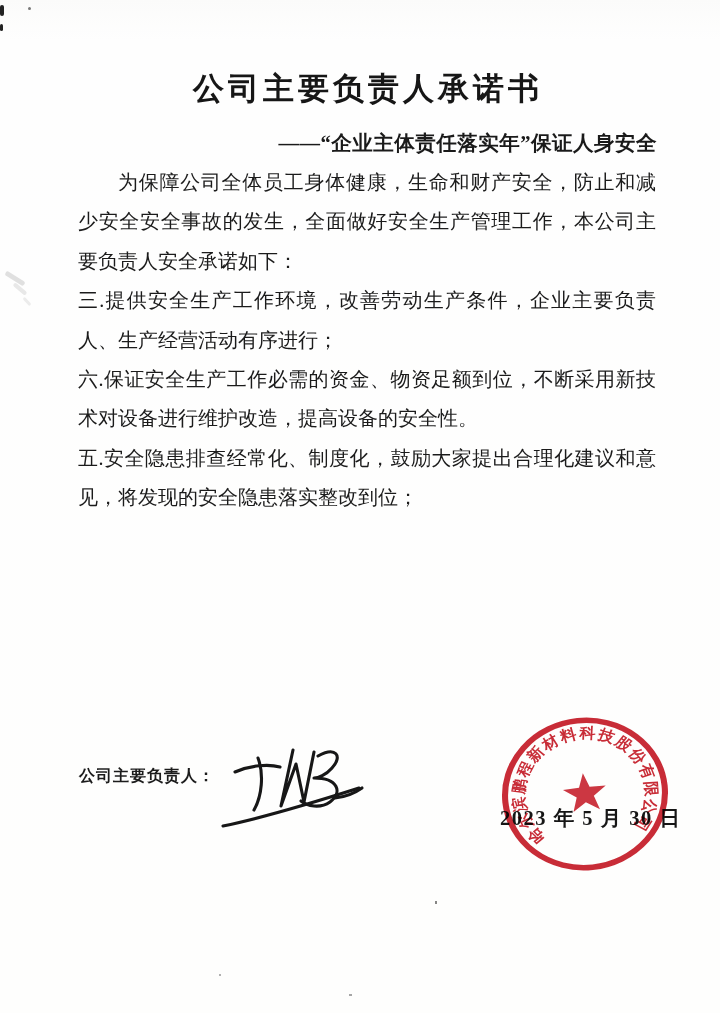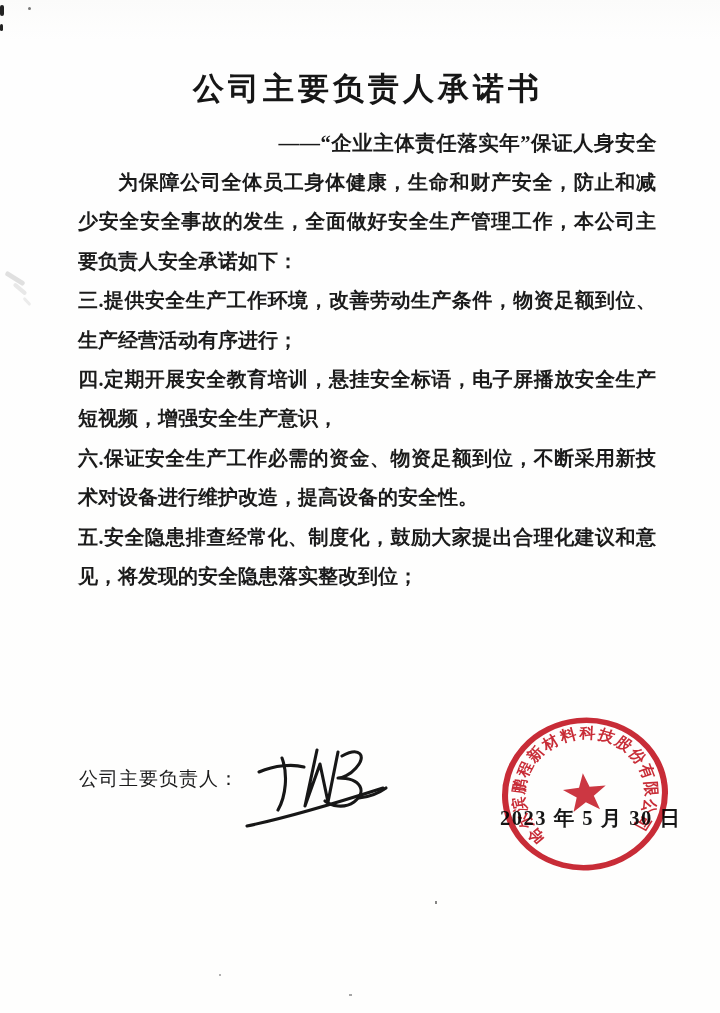--- a/index.html
+++ b/index.html
@@ -33,35 +33,35 @@
     font-weight: 600;
     letter-spacing: 0.5px;
     color: #1a1a1a;
     white-space: nowrap;
   }
   .body-text {
     position: absolute;
     top: 163px; left: 78px; right: 64px;
     font-size: 20px;
     line-height: 39.4px;
-    font-weight: 700;
+    font-weight: 400;
     text-align: justify;
     color: #1b1b1b;
   }
   .body-text p { margin: 0; }
   .body-text p.indent { text-indent: 2em; }
   .signature-row {
     position: absolute;
     left: 79px; top: 758px;
     height: 90px;
     white-space: nowrap;
   }
   .sig-label {
-    font-size: 19px;
-    font-weight: 400;
+    font-size: 16px;
+    font-weight: 700;
     letter-spacing: 1px;
     color: #1b1b1b;
     vertical-align: top;
     display: inline-block;
     margin-top: 8px;
     text-align: right;
   }
   .sig-svg {
     display: inline-block;
     vertical-align: top;
@@ -108,22 +108,21 @@
 <body>
 
 <div class="page">
 
   <h1 class="title">公司主要负责人承诺书</h1>
 
   <div class="subtitle">——“企业主体责任落实年”保证人身安全</div>
 
   <div class="body-text">
     <p class="indent">为保障公司全体员工身体健康，生命和财产安全，防止和减少安全安全事故的发生，全面做好安全生产管理工作，本公司主要负责人安全承诺如下：</p>
-    <p>三.提供安全生产工作环境，改善劳动生产条件，物资足额到位、生产经营活动有序进行；</p>
-    <p>四.定期开展安全教育培训，悬挂安全标语，电子屏播放安全生产短视频，增强安全生产意识，</p>
+    <p>三.提供安全生产工作环境，改善劳动生产条件，企业主要负责人、生产经营活动有序进行；</p>
     <p>六.保证安全生产工作必需的资金、物资足额到位，不断采用新技术对设备进行维护改造，提高设备的安全性。</p>
     <p>五.安全隐患排查经常化、制度化，鼓励大家提出合理化建议和意见，将发现的安全隐患落实整改到位；</p>
   </div>
 
   <div class="signature-row">
     <span class="sig-label">公司主要负责人：</span><svg class="sig-svg" width="150" height="92" viewBox="0 0 150 92" aria-hidden="true">
       <g fill="none" stroke="#171717" stroke-width="3.1" stroke-linecap="round" stroke-linejoin="round">
         <path d="M18,28 C34,21 52,20 63,23"></path>
         <path d="M41,14 C47,30 45,52 37,66"></path>
         <path d="M76,6 L64,62 L79,20 L87,58 L97,8"></path>

